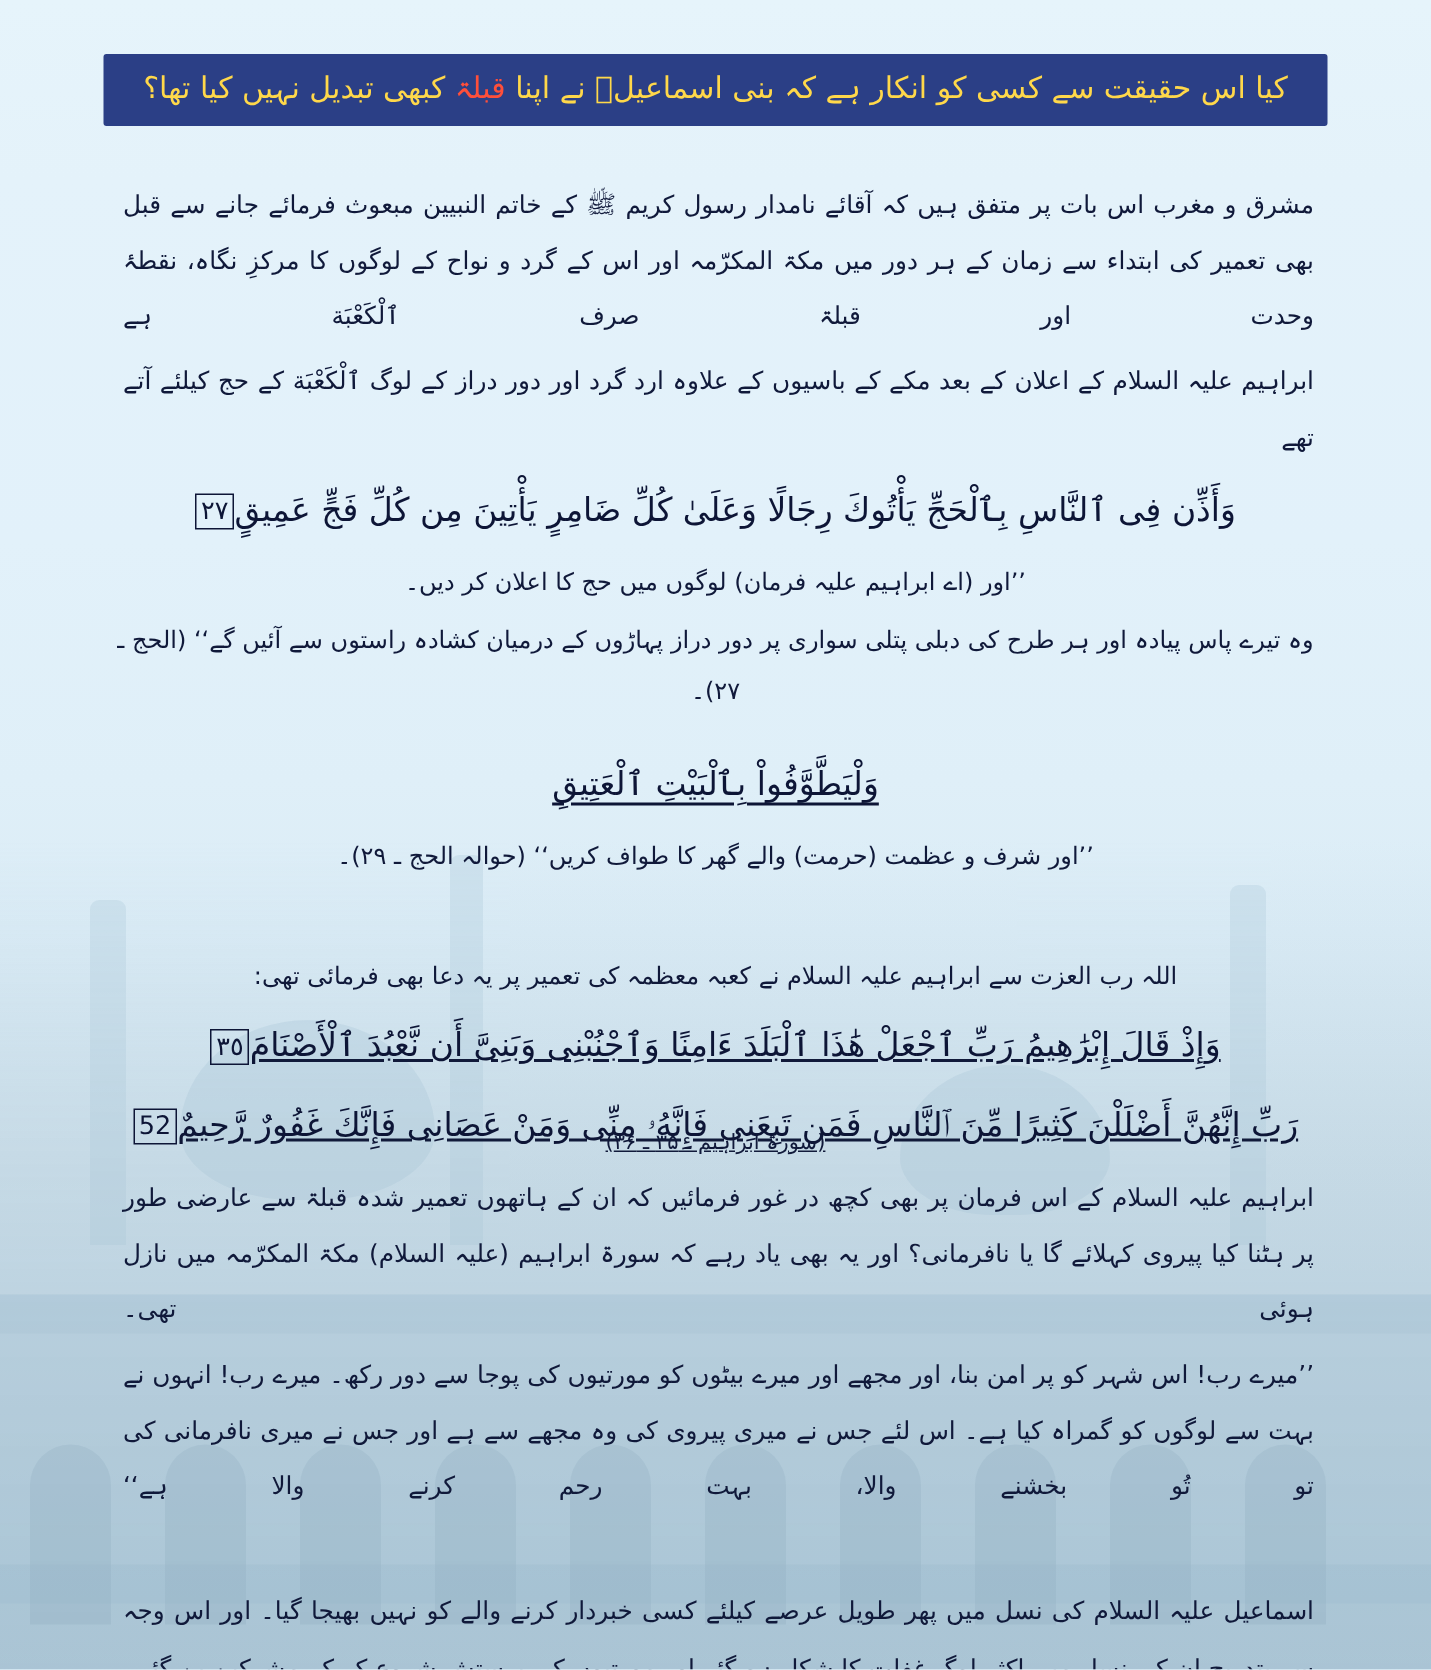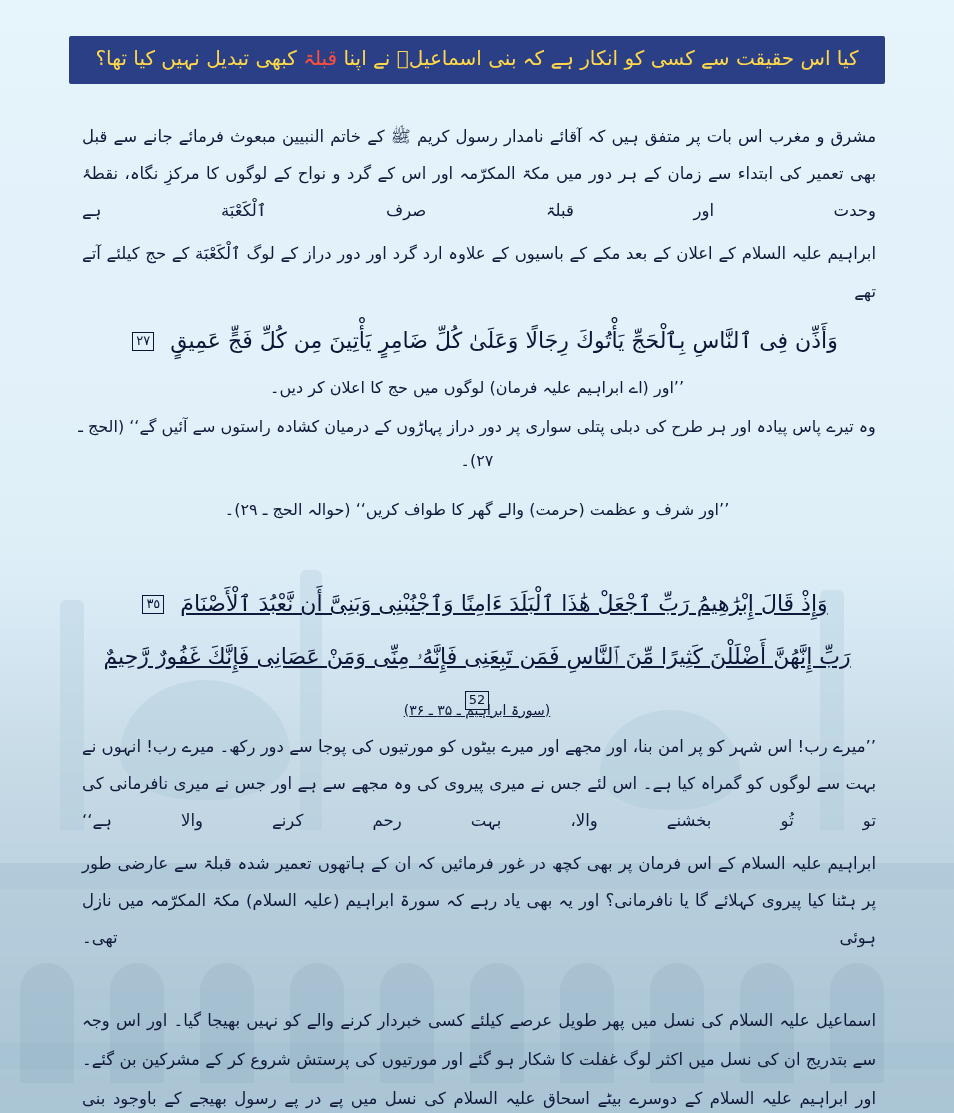--- a/index.html
+++ b/index.html
@@ -145,23 +145,23 @@
     text-align: center;
     font-size: 22px;
     line-height: 1.95;
     color: #0d1536;
     margin: 10px 0 8px 0;
     font-family: "DejaVu Sans", serif;
   }
   .arabic .tiny-num {
     display: inline-block;
     border: 1px solid #0d1536;
-    font-size: 13px;
+    font-size: 17px;
     padding: 0 3px;
-    margin: 0 16px;
+    margin: 0 0;
     vertical-align: middle;
     line-height: 1.3;
   }
   .arabic-underline {
     text-decoration: underline;
     text-underline-offset: 5px;
   }
   .spacer-lg { height: 40px; }
   .spacer-sm { height: 10px; }
   .ayah-block {
@@ -222,41 +222,43 @@
       <div class="arabic">
         <span>وَأَذِّن فِى ٱلنَّاسِ بِٱلْحَجِّ يَأْتُوكَ رِجَالًا وَعَلَىٰ كُلِّ ضَامِرٍ يَأْتِينَ مِن كُلِّ فَجٍّ عَمِيقٍ</span><span class="tiny-num">٢٧</span>
       </div>
 
       <p class="urdu-c">’’اور (اے ابراہیم علیہ فرمان) لوگوں میں حج کا اعلان کر دیں۔</p>
       <p class="urdu-c">وہ تیرے پاس پیادہ اور ہر طرح کی دبلی پتلی سواری پر دور دراز پہاڑوں کے درمیان کشادہ راستوں سے آئیں گے‘‘ (الحج ـ ۲۷)۔</p>
 
       <div class="spacer-sm"></div>
 
 
+      <div class="arabic arabic-underline">وَلْيَطَّوَّفُواْ بِٱلْبَيْتِ ٱلْعَتِيقِ</div>
 
       <p class="urdu-c">’’اور شرف و عظمت (حرمت) والے گھر کا طواف کریں‘‘ (حوالہ الحج ـ ۲۹)۔</p>
 
       <div class="spacer-lg"></div>
 
+      <p class="urdu-c">اللہ رب العزت سے ابراہیم علیہ السلام نے کعبہ معظمہ کی تعمیر پر یہ دعا بھی فرمائی تھی:</p>
 
       <div class="ayah-block">
         <div class="arabic">
           <span>وَإِذْ قَالَ إِبْرَٰهِيمُ رَبِّ ٱجْعَلْ هَٰذَا ٱلْبَلَدَ ءَامِنًا وَٱجْنُبْنِى وَبَنِىَّ أَن نَّعْبُدَ ٱلْأَصْنَامَ</span><span class="tiny-num">٣٥</span>
         </div>
         <div class="arabic">
           <span>رَبِّ إِنَّهُنَّ أَضْلَلْنَ كَثِيرًا مِّنَ ٱلنَّاسِ فَمَن تَبِعَنِى فَإِنَّهُۥ مِنِّى وَمَنْ عَصَانِى فَإِنَّكَ غَفُورٌ رَّحِيمٌ</span><span class="tiny-num">52</span>
         </div>
         <div class="ayah-ref-side">(سورۃ ابراہیم ـ ۳۵ ـ ۳۶)</div>
       </div>
 
       <div class="spacer-sm"></div>
 
+      <p class="urdu">ابراہیم علیہ السلام کے اس فرمان پر بھی کچھ در غور فرمائیں کہ ان کے ہاتھوں تعمیر شدہ قبلۃ سے عارضی طور پر ہٹنا کیا پیروی کہلائے گا یا نافرمانی؟ اور یہ بھی یاد رہے کہ سورۃ ابراہیم (علیہ السلام) مکۃ المکرّمہ میں نازل ہوئی تھی۔</p>
+
       <p class="urdu">’’میرے رب! اس شہر کو پر امن بنا، اور مجھے اور میرے بیٹوں کو مورتیوں کی پوجا سے دور رکھ۔ میرے رب! انہوں نے بہت سے لوگوں کو گمراہ کیا ہے۔ اس لئے جس نے میری پیروی کی وہ مجھے سے ہے اور جس نے میری نافرمانی کی تو تُو بخشنے والا، بہت رحم کرنے والا ہے‘‘</p>
-
-      <p class="urdu">ابراہیم علیہ السلام کے اس فرمان پر بھی کچھ در غور فرمائیں کہ ان کے ہاتھوں تعمیر شدہ قبلۃ سے عارضی طور پر ہٹنا کیا پیروی کہلائے گا یا نافرمانی؟ اور یہ بھی یاد رہے کہ سورۃ ابراہیم (علیہ السلام) مکۃ المکرّمہ میں نازل ہوئی تھی۔</p>
 
       <div class="spacer-lg"></div>
 
       <div class="last-block">
         <p class="urdu">اسماعیل علیہ السلام کی نسل میں پھر طویل عرصے کیلئے کسی خبردار کرنے والے کو نہیں بھیجا گیا۔ اور اس وجہ سے بتدریج ان کی نسل میں اکثر لوگ غفلت کا شکار ہو گئے اور مورتیوں کی پرستش شروع کر کے مشرکین بن گئے۔ اور ابراہیم علیہ السلام کے دوسرے بیٹے اسحاق علیہ السلام کی نسل میں پے در پے رسول بھیجے کے باوجود بنی اسرائیل بگاڑ اور خرافات کا شکار ہوتی چلی گئی اور کبھی بھی اپنے آپ کو مکمل سدھار کی طرف نہ لے گئی۔</p>
       </div>
 
     </div>
   </div>
 </div>

